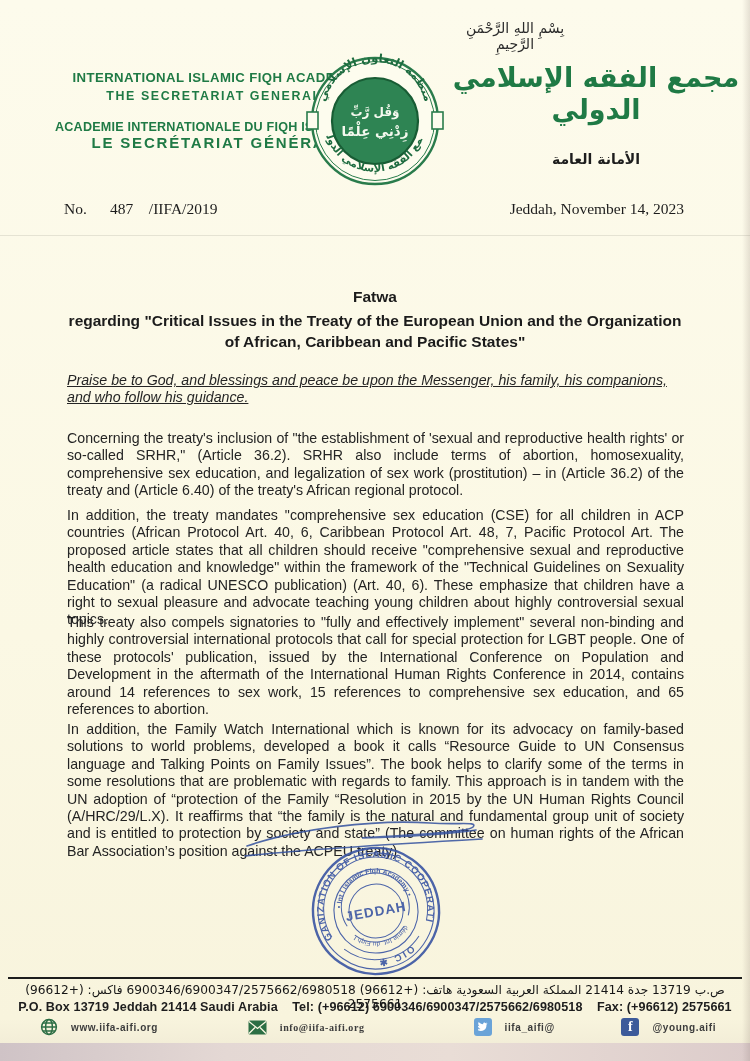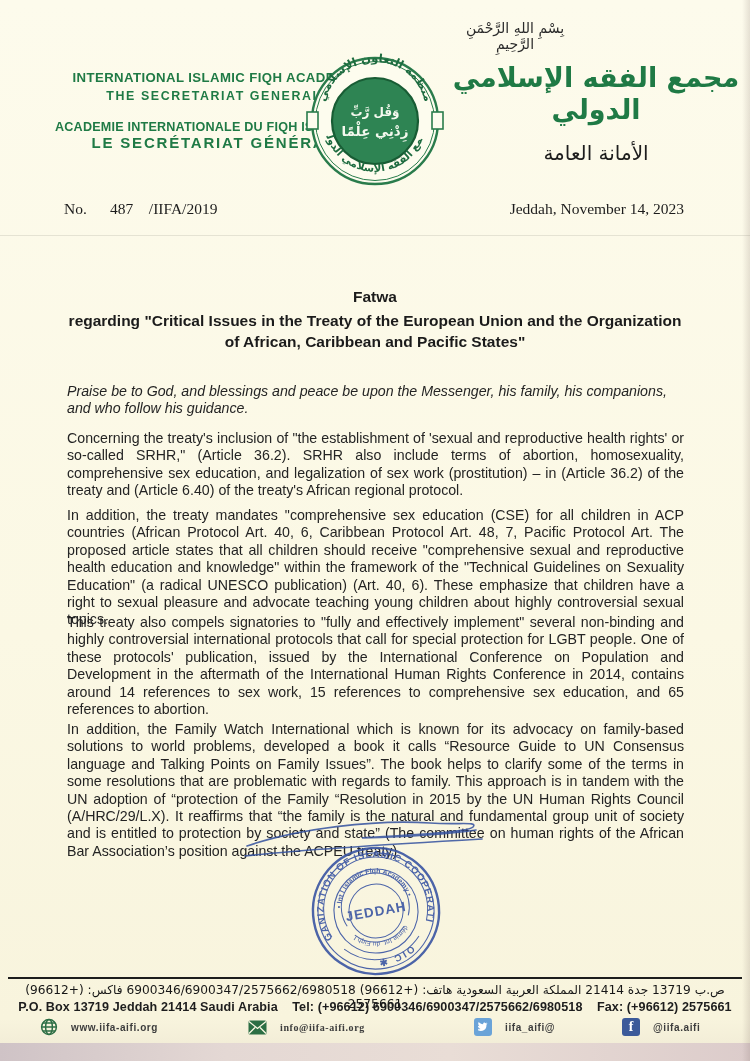--- a/index.html
+++ b/index.html
@@ -16,37 +16,37 @@
   .bismillah { left:447px; top:20px; width:136px; text-align:center;
     font-family:"DejaVu Sans",sans-serif; font-size:14px; color:#2b2b2b; direction:rtl; }
   .hdr-left { left:36px; top:70px; width:356px; text-align:center; color:#1f7a45; font-weight:bold; }
   .hdr-left .l1 { font-size:13.2px; letter-spacing:.4px; }
   .hdr-left .l2 { font-size:12.4px; letter-spacing:1.6px; margin-top:4px; }
   .hdr-left .l3 { font-size:12.6px; letter-spacing:.2px; margin-top:17px; }
   .hdr-left .l4 { font-size:15px; letter-spacing:1.8px; }
   .hdr-right { left:448px; top:62px; width:296px; text-align:center; direction:rtl;
     font-family:"DejaVu Sans",sans-serif; }
   .hdr-right .ar-title { color:#1f7a45; font-size:27px; font-weight:bold; line-height:1.2; }
-  .hdr-right .ar-sub { color:#1d1d1d; font-size:20px; font-weight:normal; margin-top:14px; }
+  .hdr-right .ar-sub { color:#1d1d1d; font-size:14px; font-weight:bold; margin-top:24px; }
 
   
   .ref-row { left:64px; top:200px; width:620px; display:flex; justify-content:space-between;
     font-family:"Liberation Serif","DejaVu Serif",serif; font-size:15.5px; color:#1c1c1c; }
   .ref-no { white-space:pre; }
   .ref-rule { left:0; top:235px; width:750px; height:1px; background:rgba(90,90,80,.14); }
 
   
   .title-block { left:40px; top:288px; width:670px; text-align:center; color:#1b1b1b; }
   .title-main { font-size:15.5px; font-weight:bold; }
   .title-sub { font-size:15.5px; font-weight:bold; white-space:pre-line; line-height:21px; margin-top:4px; }
 
   
   .para { left:67px; width:617px; font-size:14.2px; line-height:17.4px; text-align:justify; color:#242424; }
   .para.italic { font-style:italic; text-align:left; }
-  .p0 { top:383px; } .p1 { top:430px; } .p2 { top:507px; } .p3 { top:614px; } .p4 { top:721px; }
+  .p0 { top:372px;text-decoration:underline; } .p1 { top:430px; } .p2 { top:507px; } .p3 { top:614px; } .p4 { top:721px; }
 
   
   .signature { left:244px; top:814px; }
   .stamp { left:301px; top:836px; opacity:.9; }
   .stamp-txt { fill:#3a55a3; font-family:"Liberation Sans",sans-serif; }
 
   
   .footer-line { left:8px; top:977px; width:734px; height:2.4px; background:#1d1d1d; }
   .footer-ar { left:10px; top:983px; width:730px; text-align:center; direction:rtl;
     font-family:"DejaVu Sans",sans-serif; font-size:12.2px; color:#161616; }
@@ -183,19 +183,19 @@
       <svg width="18" height="18" viewBox="0 0 18 18">
         <rect x="0" y="0" width="18" height="18" rx="3" fill="#6aa3d8"></rect>
         <path fill="#ffffff" d="M4.2 12.6c3.4 1.2 7-.1 8-3.4.3-1 .3-2 .2-2.5l1.3-1.1-1.5.3.9-1.3-1.6.6C10.7 4 9 4.6 9.1 6.3 7.3 6.1 5.7 5.3 4.6 4.1c-.9 2 0 3.5 1 4.2-.6 0-1.2-.2-1.7-.5.1 1.7 1.3 2.8 2.6 3.1-.9.4-1.8.4-2.3-.3z"></path>
       </svg>
       <span class="social-label">iifa_aifi@</span>
     </div>
     <div class="social-item">
       <div class="badge badge-fb">
         <span>f</span>
       </div>
-      <span class="social-label">@iifa.aifi</span>
+      <span class="social-label">@young.aifi</span>
     </div>
   </div>
 
   <div class="abs bottom-band"></div>
   <div class="abs edge-shadow"></div>
 </div>
 
 </body></html>

